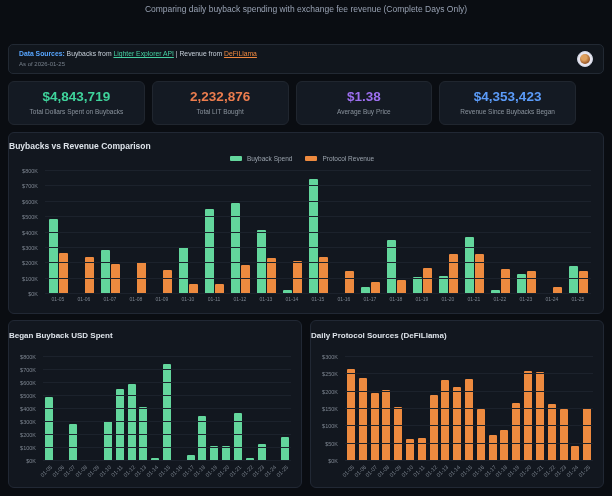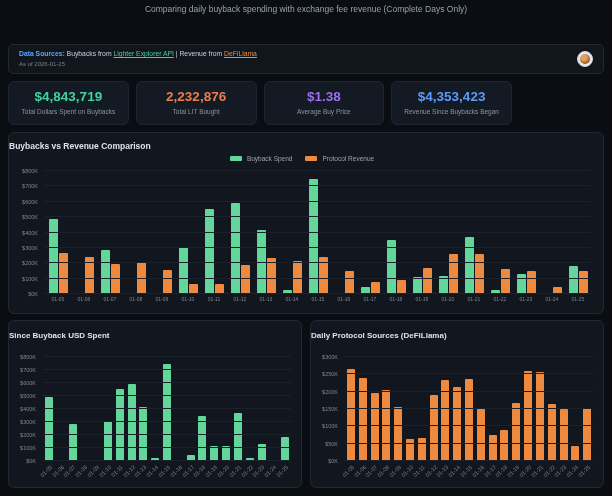--- a/index.html
+++ b/index.html
@@ -29,21 +29,21 @@
   .avatar {
     width:16px; height:16px; border-radius:50%;
     background:#e8e6f0; border:1px solid #cfd4e2;
     display:flex; align-items:center; justify-content:center; cursor:pointer;
   }
   .avatar-inner {
     width:10px; height:10px; border-radius:50%;
     background: radial-gradient(circle at 40% 35%, #e0a15e 0 30%, #9a5a2b 70%, #5d3a1e 100%);
   }
   
-  .stats { position:absolute; left:8px; top:81px; width:504px; display:flex; gap:7px; }
+  .stats { position:absolute; left:8px; top:81px; width:568px; display:flex; gap:7px; }
   .stat-card {
     flex:1; height:44px; background:#141a23; border:1px solid #20262f;
     border-radius:6px; text-align:center; padding-top:7px;
   }
   .stat-value { font-size:13.5px; font-weight:bold; }
   .stat-label { font-size:6.5px; color:#8b949e; margin-top:4px; }
   
   .panel {
     position:absolute; background:#12171f; border:1px solid #212834; border-radius:6px;
   }
@@ -257,21 +257,21 @@
         <div class="xcell"><span>01-20</span></div>
         <div class="xcell"><span>01-21</span></div>
         <div class="xcell"><span>01-22</span></div>
         <div class="xcell"><span>01-23</span></div>
         <div class="xcell"><span>01-24</span></div>
         <div class="xcell"><span>01-25</span></div>
       </div>
   </div>
 
   <div class="panel bl-panel">
-    <div class="chart-title">Since Buyback USD Spent</div>
+    <div class="chart-title">Began Buyback USD Spent</div>
     <div class="ycol">
         <div class="ytick" style="bottom: 0%;">$0K</div>
         <div class="ytick" style="bottom: 12.5%;">$100K</div>
         <div class="ytick" style="bottom: 25%;">$200K</div>
         <div class="ytick" style="bottom: 37.5%;">$300K</div>
         <div class="ytick" style="bottom: 50%;">$400K</div>
         <div class="ytick" style="bottom: 62.5%;">$500K</div>
         <div class="ytick" style="bottom: 75%;">$600K</div>
         <div class="ytick" style="bottom: 87.5%;">$700K</div>
         <div class="ytick" style="bottom: 100%;">$800K</div>

